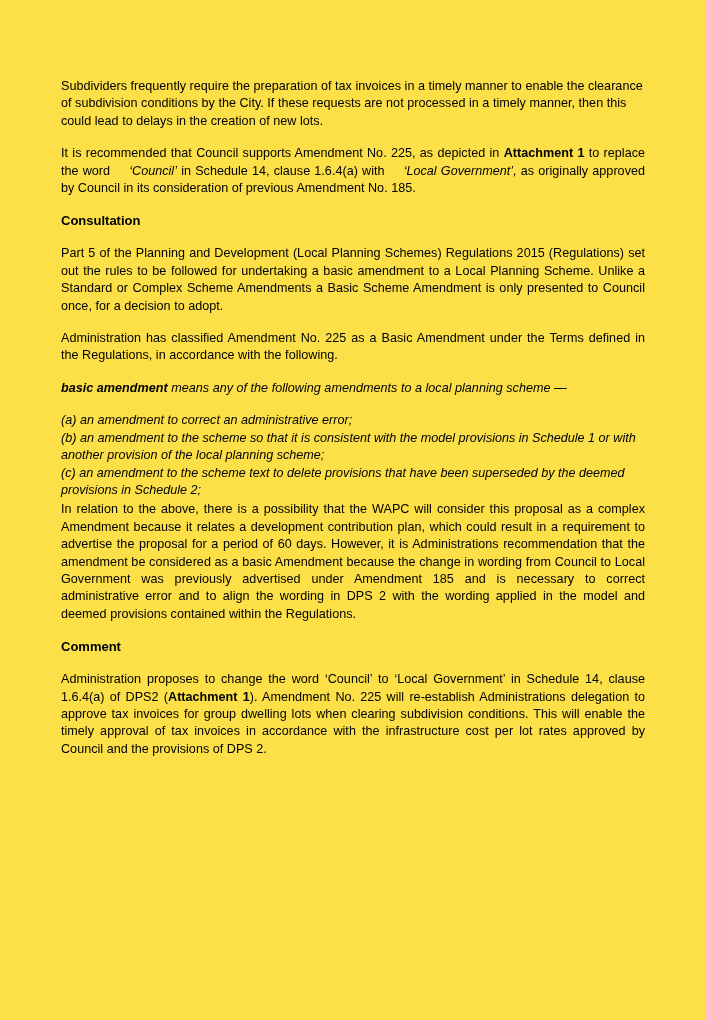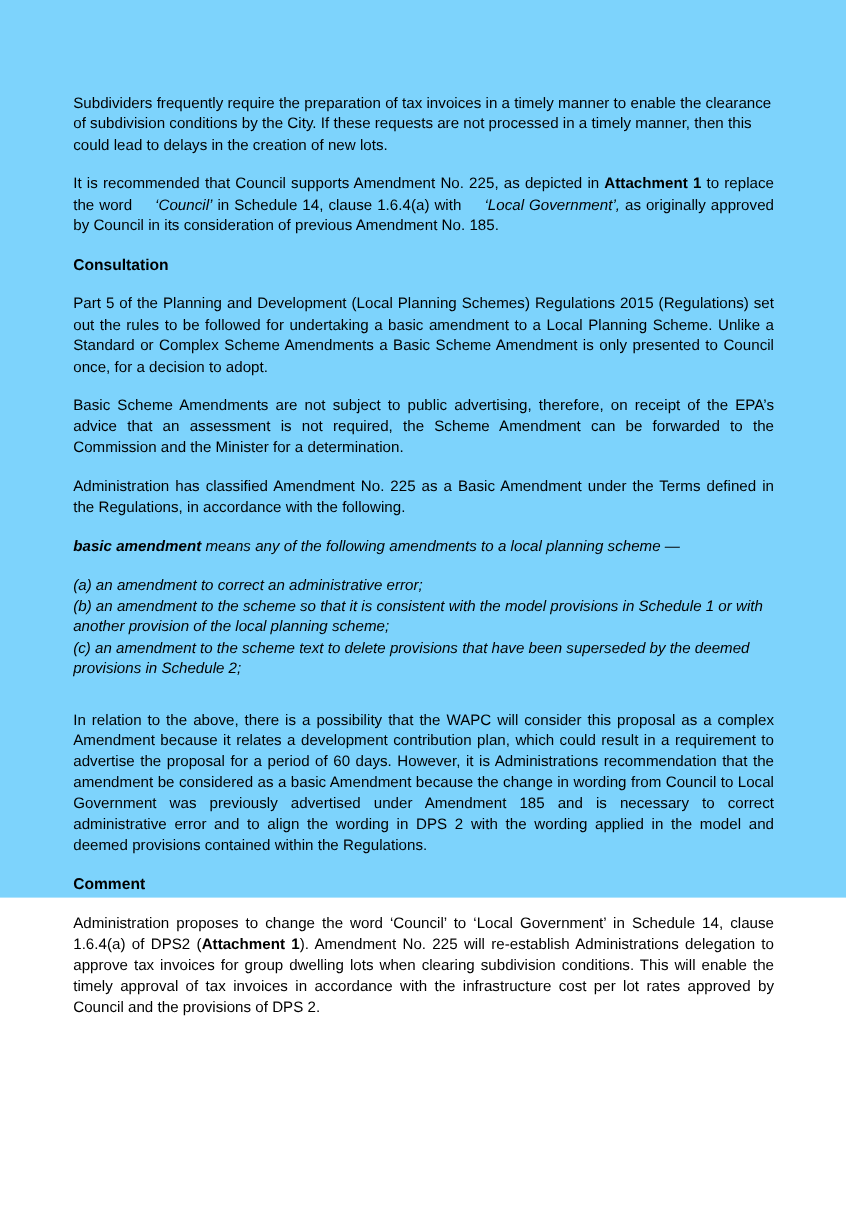--- a/index.html
+++ b/index.html
@@ -10,22 +10,22 @@
   body {
     width: 705px;
     height: 1020px;
     font-family: "Liberation Sans", sans-serif;
     color: #000000;
     -webkit-font-smoothing: none;
   }
   .page {
     position: relative;
     width: 705px;
-    height: 748px;
-    background: #7dd3fc;
+    height: 1020px;
+    background: #fde047;
     box-sizing: border-box;
   }
   .content {
     position: absolute;
     left: 61px;
     top: 78px;
     width: 584px;
   }
 
   p.para {
@@ -50,21 +50,21 @@
     font-weight: bold;
     text-align: left;
   }
   .sp-before-heading { margin-top: 11px; }
 
   .b { font-weight: bold; }
   .i { font-style: italic; margin-left: 15px; }
   .bi { font-weight: bold; font-style: italic; }
 
   .listblock {
-    margin: 0 0 25px 0;
+    margin: 0 0 2px 0;
     font-size: 12.6px;
     line-height: 17.4px;
     font-style: italic;
     text-align: left;
   }
   .listblock .litem { display: block; }
 </style>
 </head>
 <body>
 
@@ -72,21 +72,20 @@
   <div class="content">
 
     <p class="para left">Subdividers frequently require the preparation of tax invoices in a timely manner to enable the clearance of subdivision conditions by the City. If these requests are not processed in a timely manner, then this could lead to delays in the creation of new lots.</p>
 
     <p class="para"><span>It is recommended that Council supports Amendment No. 225, as depicted in </span><span class="b">Attachment 1</span><span> to replace the word </span><span class="i">‘Council’</span><span> in Schedule 14, clause 1.6.4(a) with </span><span class="i">‘Local Government’,</span><span> as originally approved by Council in its consideration of previous Amendment No. 185.</span></p>
 
     <h2 class="heading sp-before-heading">Consultation</h2>
 
     <p class="para">Part 5 of the Planning and Development (Local Planning Schemes) Regulations 2015 (Regulations) set out the rules to be followed for undertaking a basic amendment to a Local Planning Scheme. Unlike a Standard or Complex Scheme Amendments a Basic Scheme Amendment is only presented to Council once, for a decision to adopt.</p>
 
-    <p class="para">Basic Scheme Amendments are not subject to public advertising, therefore, on receipt of the EPA’s advice that an assessment is not required, the Scheme Amendment can be forwarded to the Commission and the Minister for a determination.</p>
 
     <p class="para">Administration has classified Amendment No. 225 as a Basic Amendment under the Terms defined in the Regulations, in accordance with the following.</p>
 
     <p class="para italic left"><span class="bi">basic amendment</span><span> means any of the following amendments to a local planning scheme —</span></p>
 
     <div class="listblock">
       <span class="litem">(a) an amendment to correct an administrative error;</span>
       <span class="litem">(b) an amendment to the scheme so that it is consistent with the model provisions in Schedule 1 or with another provision of the local planning scheme;</span>
       <span class="litem">(c) an amendment to the scheme text to delete provisions that have been superseded by the deemed provisions in Schedule 2;</span>
     </div>

